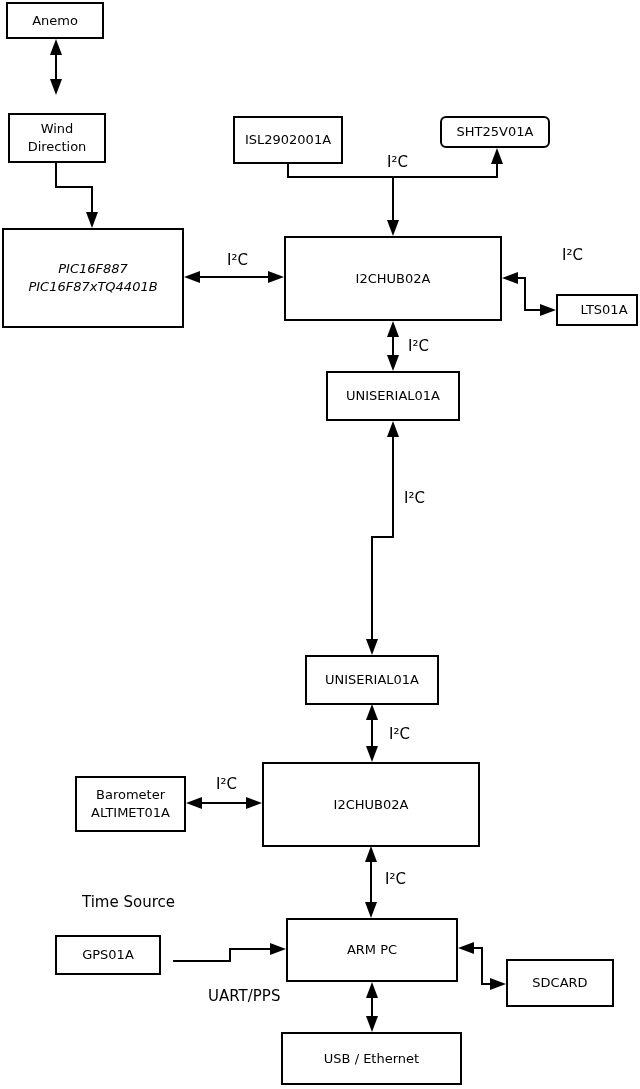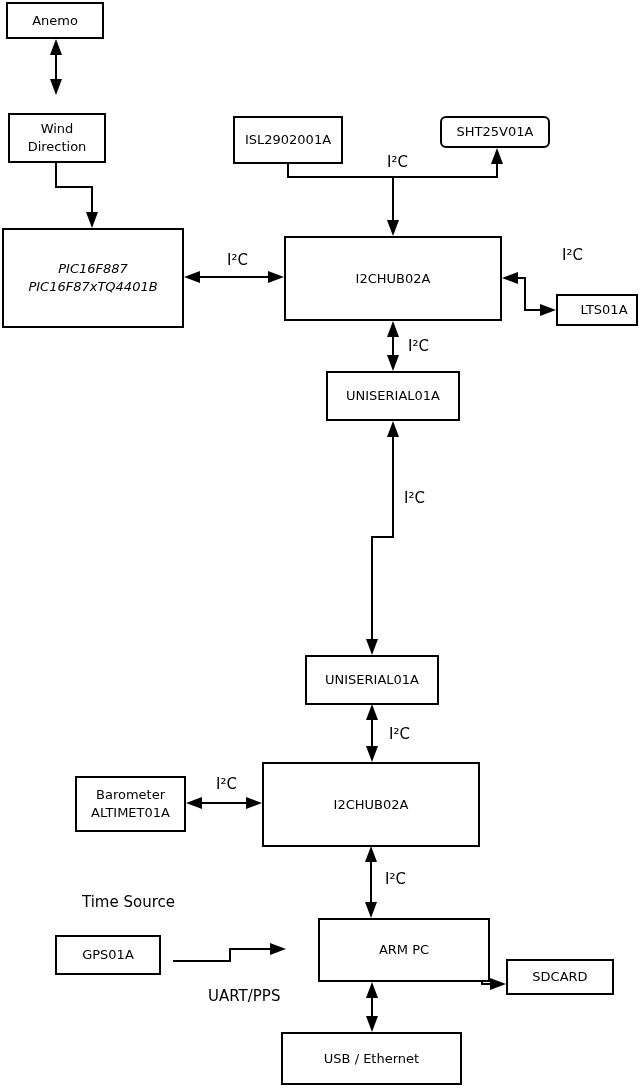--- a/index.html
+++ b/index.html
@@ -159,23 +159,23 @@
 
   <div class="node" style="left:305px; top:655px; width:134px; height:50px;">UNISERIAL01A</div>
 
   <div class="node" style="left:262px; top:762px; width:218px; height:85px;">I2CHUB02A</div>
 
   <div class="node" style="left:75px; top:776px; width:111px; height:56px;">Barometer
 ALTIMET01A</div>
 
   <div class="node" style="left:55px; top:935px; width:106px; height:40px;">GPS01A</div>
 
-  <div class="node" style="left:286px; top:918px; width:172px; height:64px;margin-left:32px;">ARM PC</div>
+  <div class="node" style="left:286px; top:918px; width:172px; height:64px;">ARM PC</div>
 
-  <div class="node" style="left:506px; top:959px; width:108px; height:36px;">SDCARD</div>
+  <div class="node" style="left:506px; top:959px; width:108px; height:48px;">SDCARD</div>
 
   <div class="node" style="left:281px; top:1032px; width:181px; height:53px;">USB / Ethernet</div>
 
   <span class="edge-label" style="left:387px; top:153px;">I²C</span>
 
   <span class="edge-label" style="left:227px; top:251px;">I²C</span>
 
   <span class="edge-label" style="left:562px; top:246px;">I²C</span>
 
   <span class="edge-label" style="left:408px; top:337px;">I²C</span>

